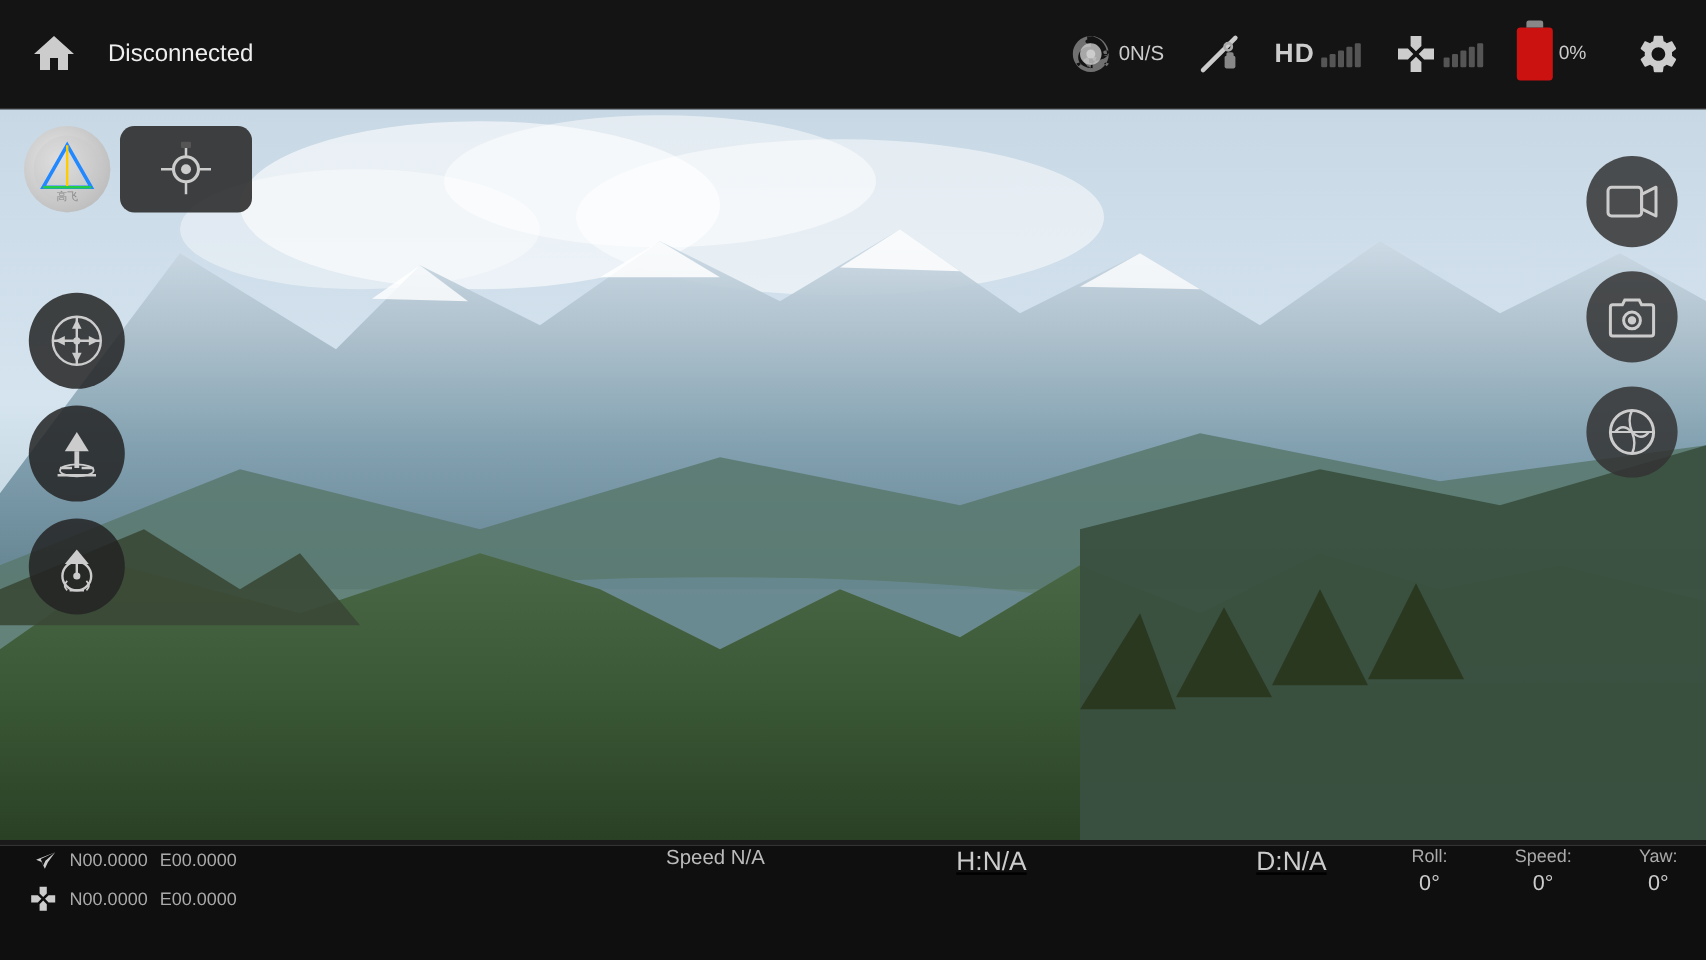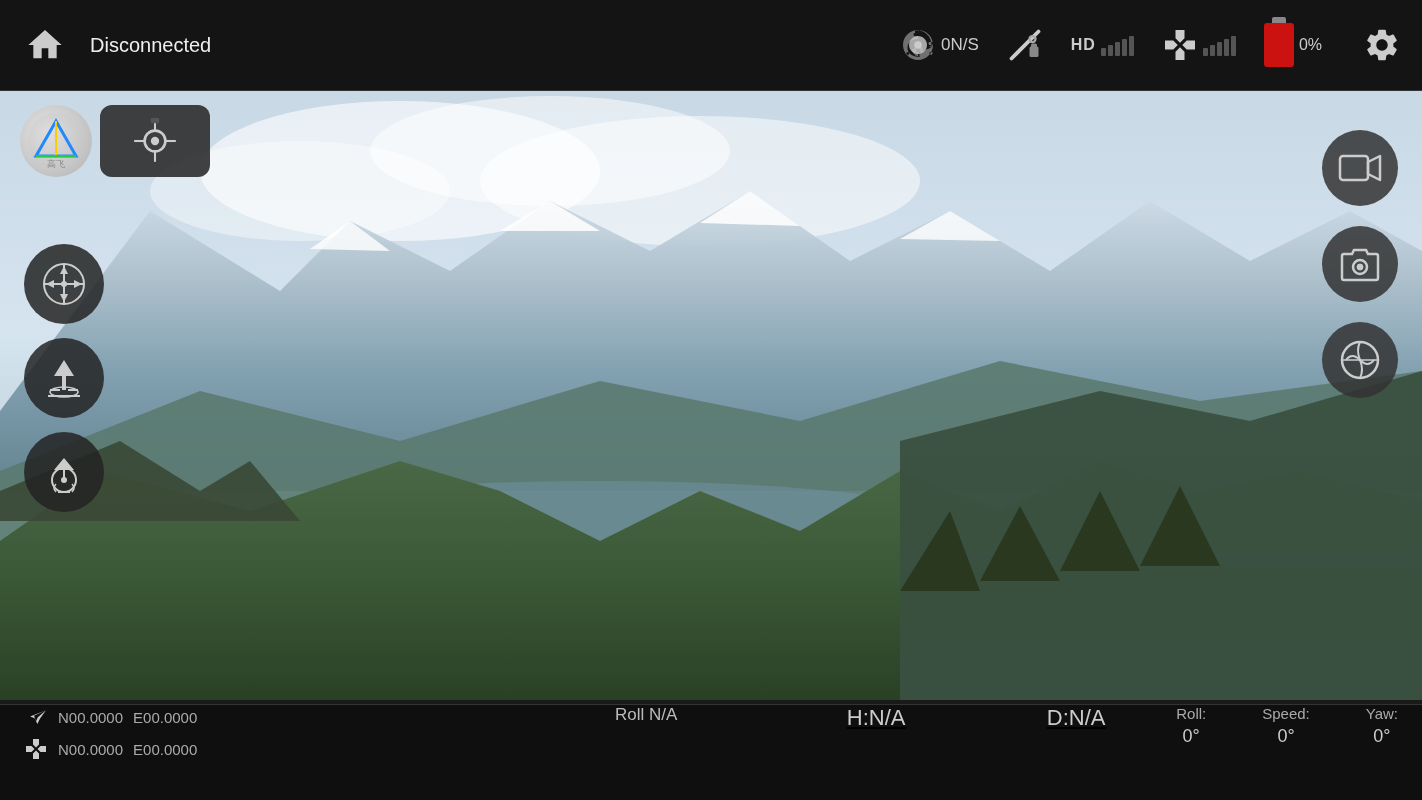--- a/index.html
+++ b/index.html
@@ -273,21 +273,21 @@
       border-radius: 50%;
       background: rgba(50,50,50,0.85);
       display: flex;
       align-items: center;
       justify-content: center;
       cursor: pointer;
     }
     .right-btn svg { width: 44px; height: 44px; fill: #ccc; stroke: #ccc; }
 
     .hd-text {
-      font-size: 16px;
+      font-size: 22px;
       font-weight: bold;
       color: #ccc;
       letter-spacing: 1px;
     }
     .lock-icon-wrap {
       position: relative;
     }
   </style>
 </head>
 <body>
@@ -517,25 +517,25 @@
       </svg>
       <span class="bottom-coords">N00.0000</span>
       <span class="bottom-coords">E00.0000</span>
     </div>
   </div>
 
   <div class="bottom-divider"></div>
 
   <div class="bottom-center">
     <span class="bottom-center-label">
-      <span>Roll</span>&nbsp;<span>N/A</span>
+      <span>Speed</span>&nbsp;<span>N/A</span>
     </span>
   </div>
 
-  <div style="display:flex;margin-left:30px;text-decoration:underline;">
+  <div style="display:flex;gap:50px;margin-left:30px;text-decoration:underline;">
     <div class="bottom-center">
       <span class="bottom-center-value">
         <span>H:</span><span>N/A</span>
       </span>
     </div>
     <div class="bottom-center">
       <span class="bottom-center-value">
         <span>D:</span><span>N/A</span>
       </span>
     </div>

